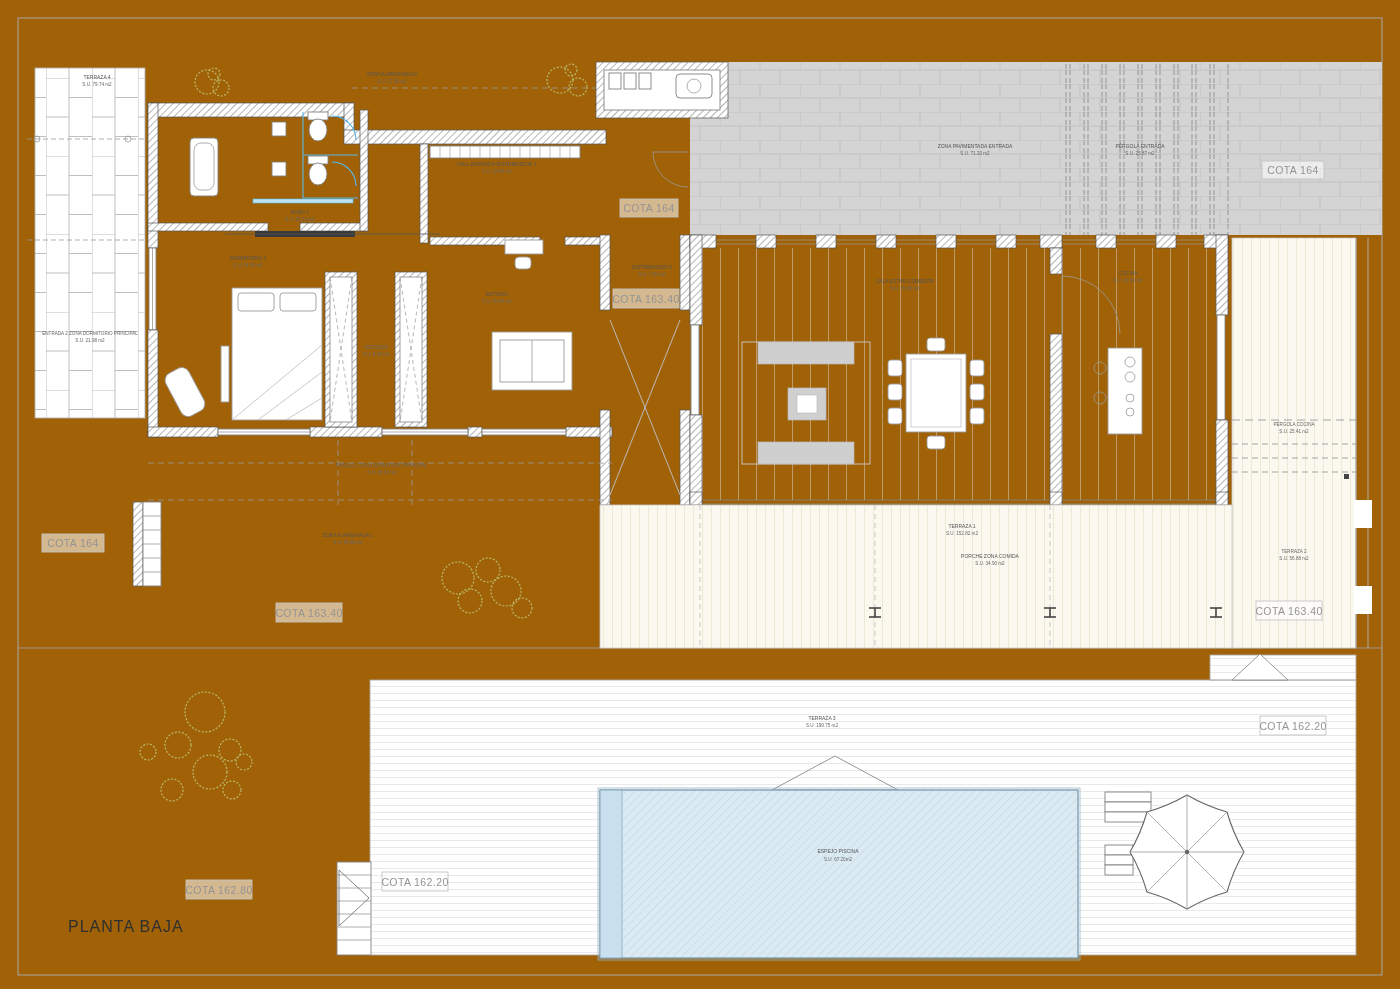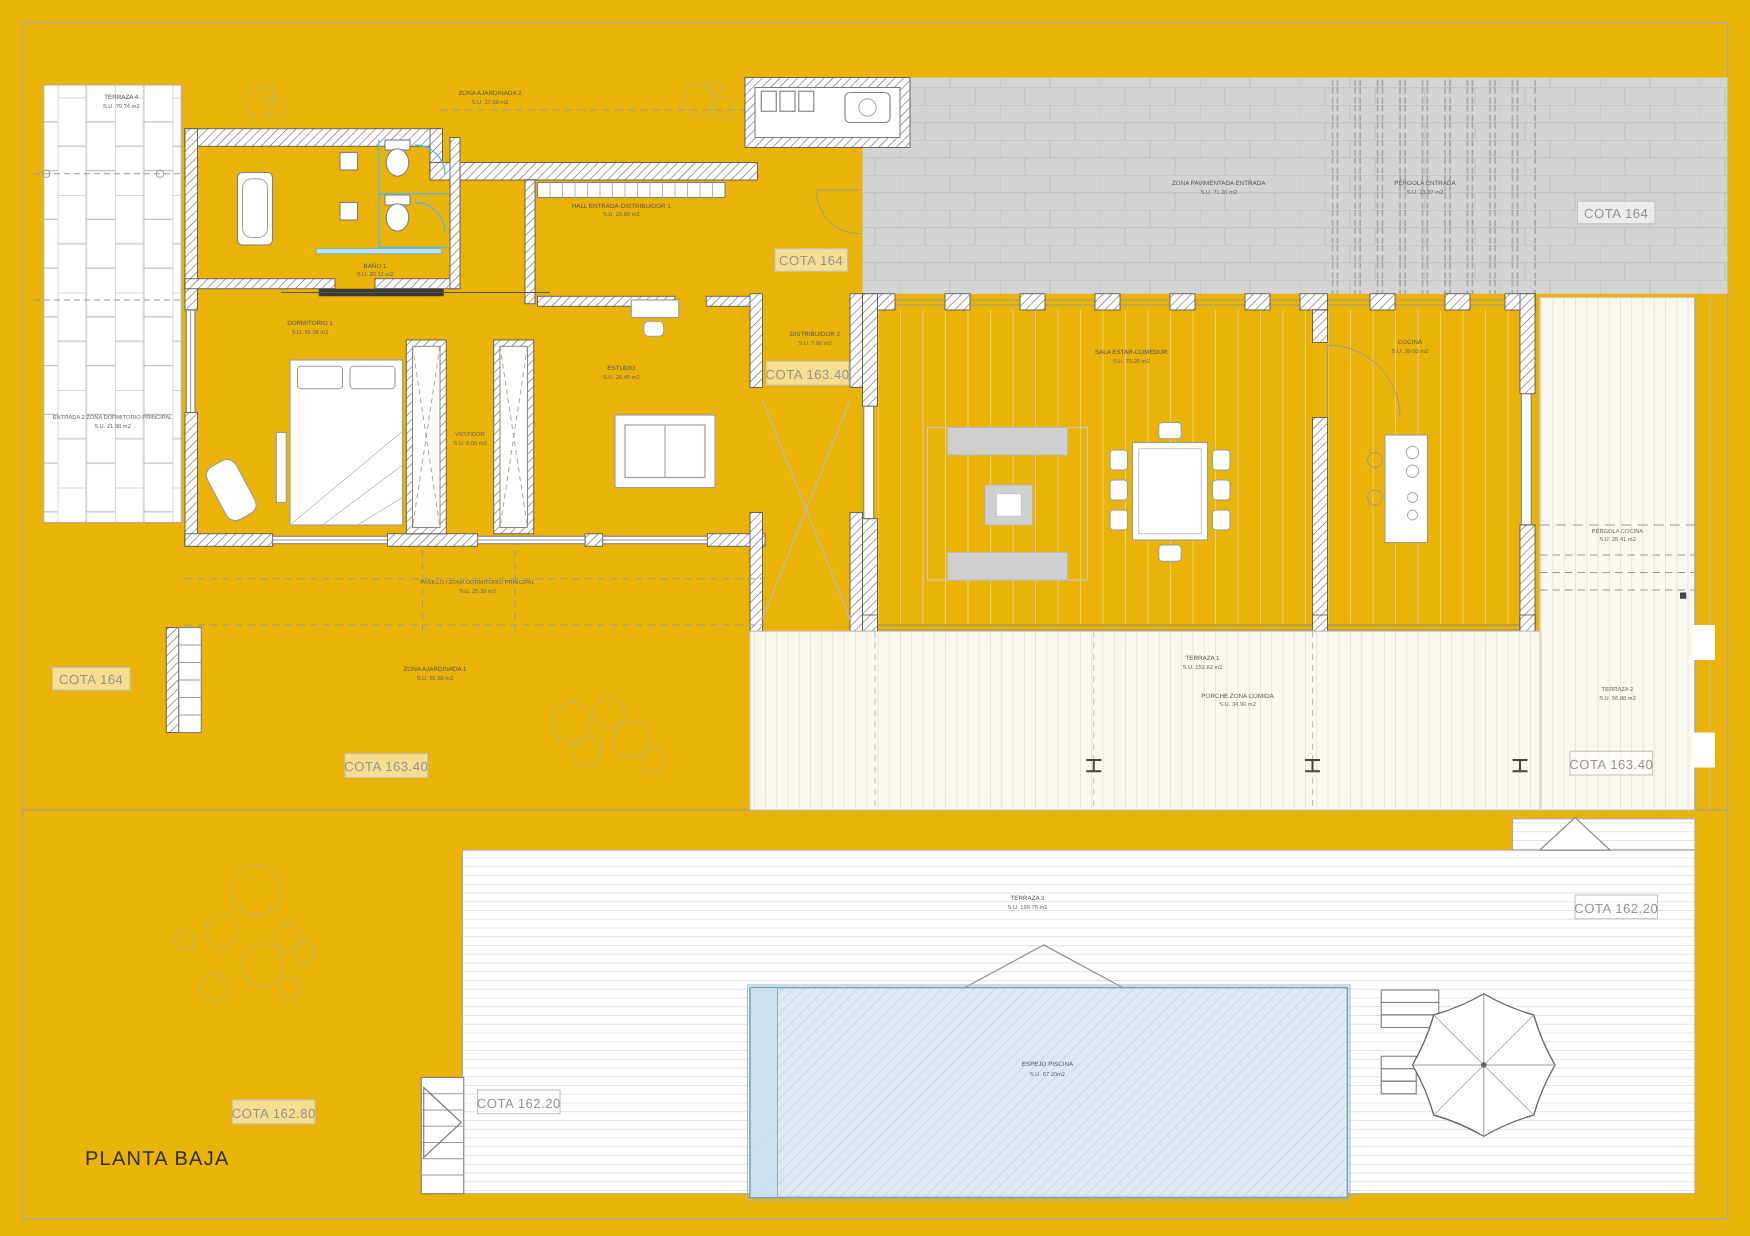--- a/index.html
+++ b/index.html
@@ -1,16 +1,16 @@
 <!DOCTYPE html>
 <html><head>
 <meta charset="utf-8">
 <style>
   html,body{margin:0;padding:0;background:#fff;}
-  .page{position:relative;width:1400px;height:989px;background:#eab308;overflow:hidden;
+  .page{position:relative;width:1400px;height:989px;background:#a16207;overflow:hidden;
         font-family:"Liberation Sans",sans-serif;}
   svg{position:absolute;left:0;top:0;}
   text{font-family:"Liberation Sans",sans-serif;}
   .lbl{font-size:5px;fill:#555;text-anchor:middle;}
   .lbls{font-size:4.6px;fill:#666;text-anchor:middle;}
   .cota{font-size:10.5px;fill:#949494;text-anchor:middle;letter-spacing:.4px;}
   .cotabox{fill:rgba(255,255,255,.55);stroke:#c3c3c3;stroke-width:.9;}
   .title{font-size:16px;fill:#2f2f2f;letter-spacing:1px;}
   .thin{stroke:#999;stroke-width:.8;fill:none;}
   .wall{stroke:#555;stroke-width:.7;}

